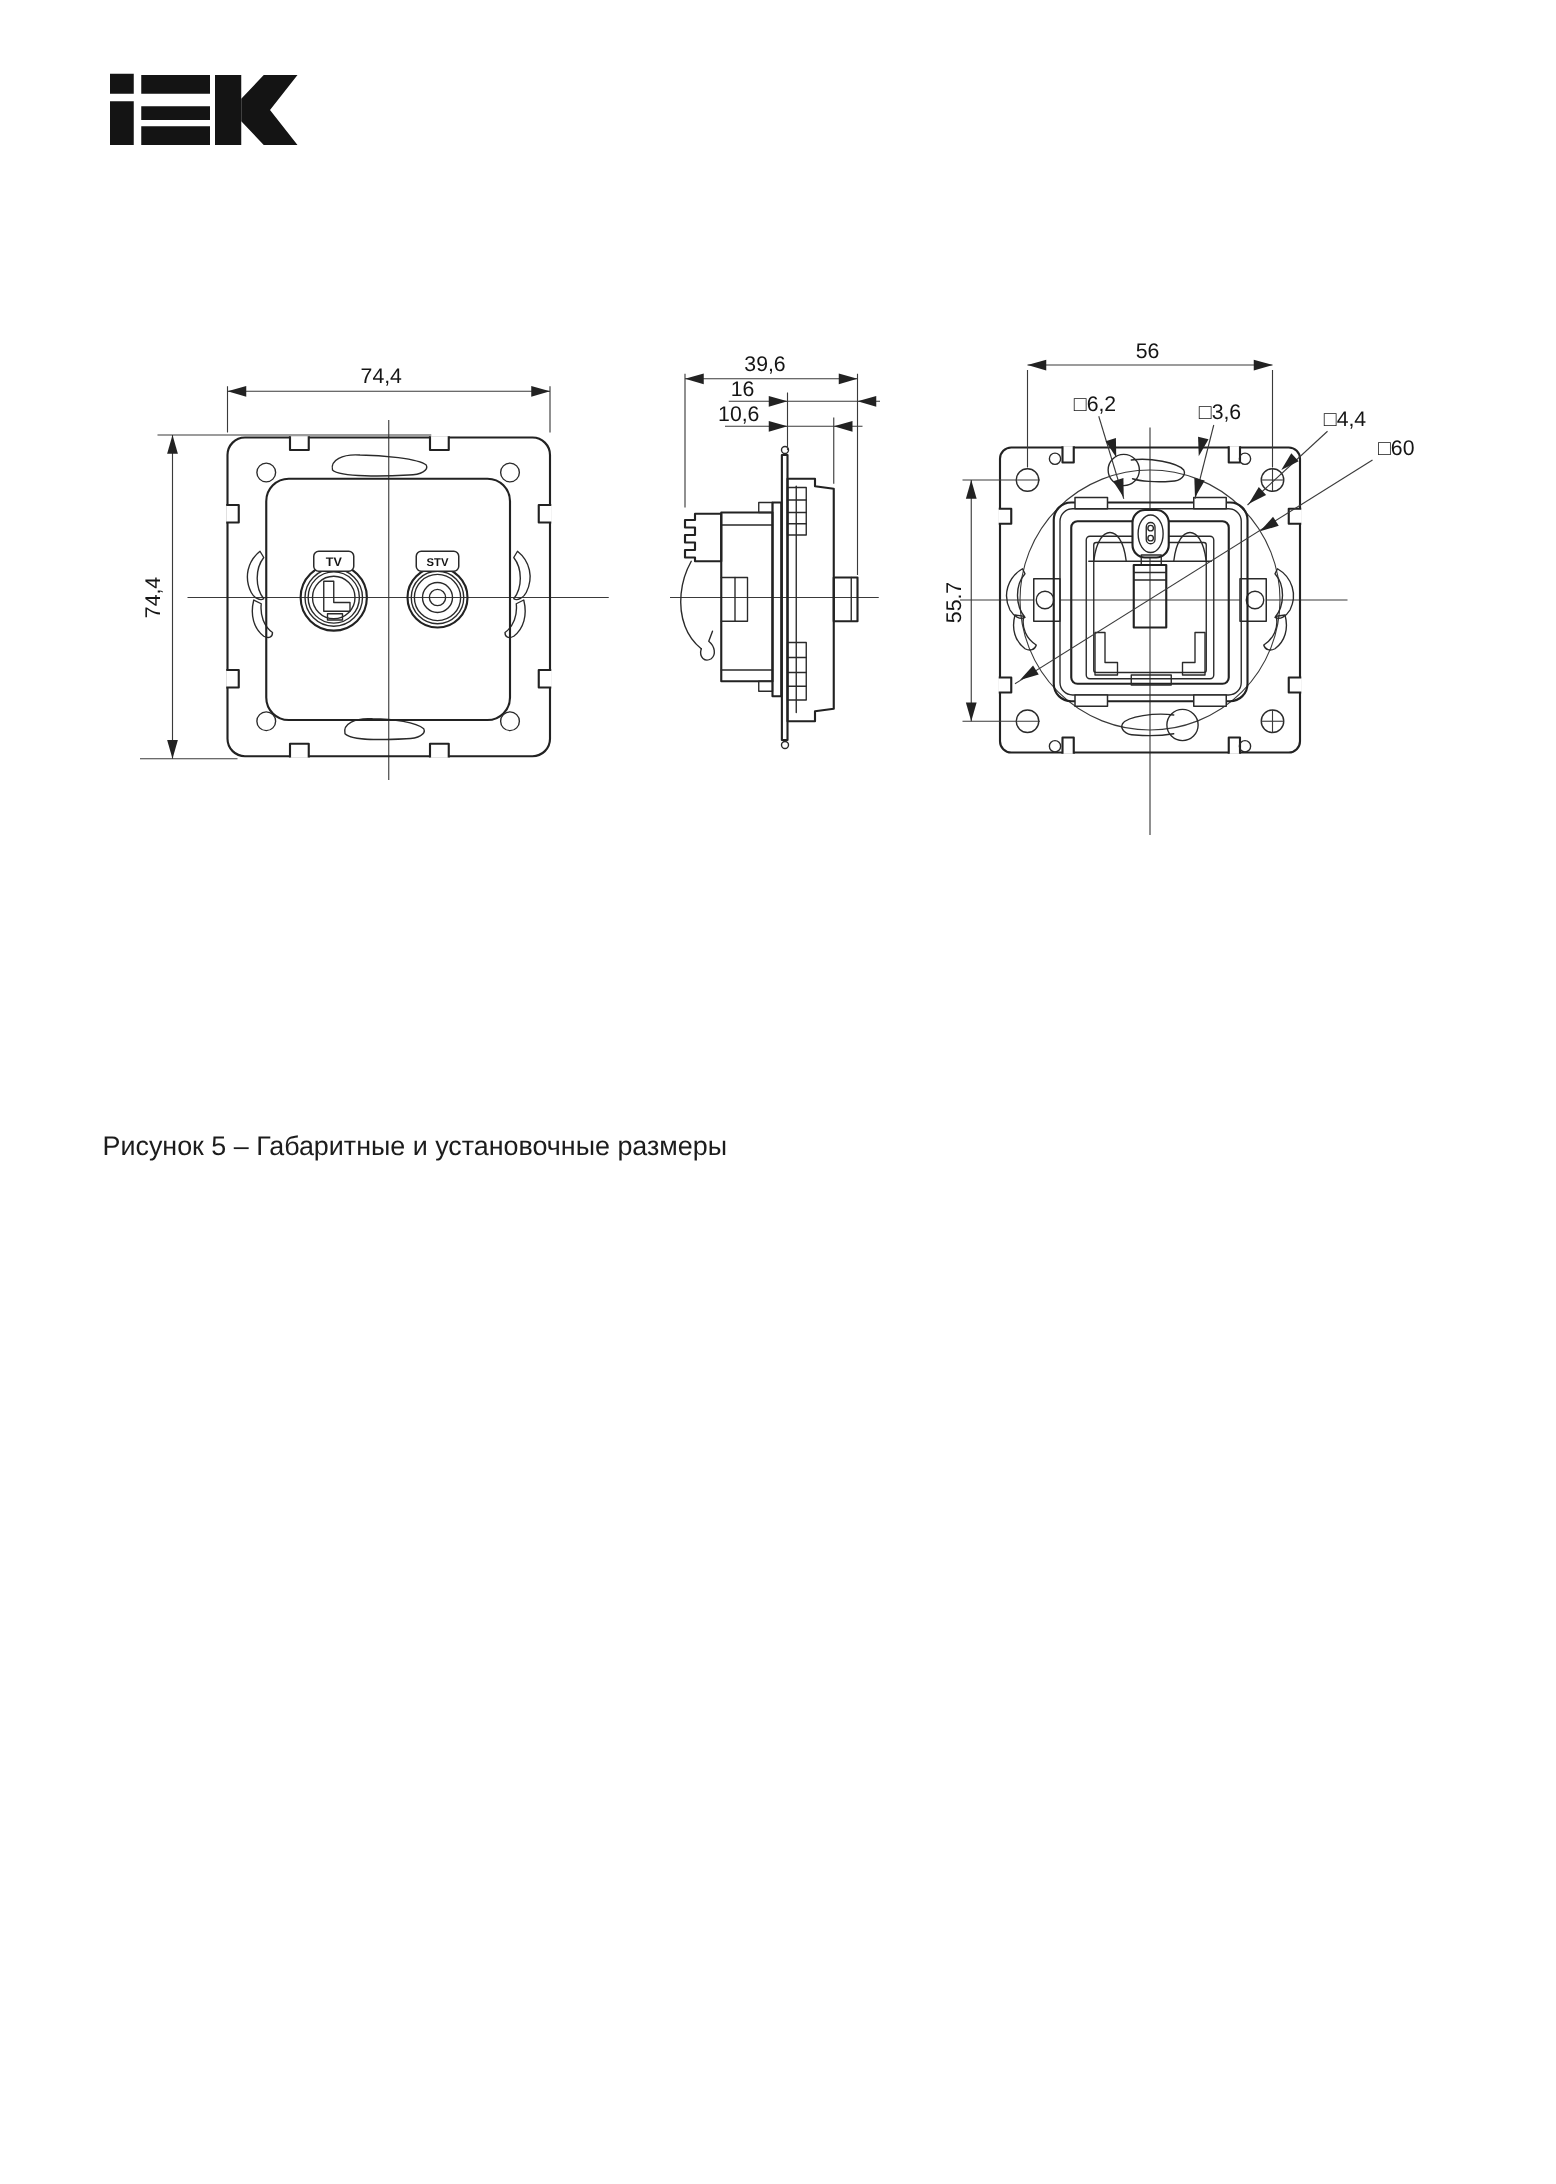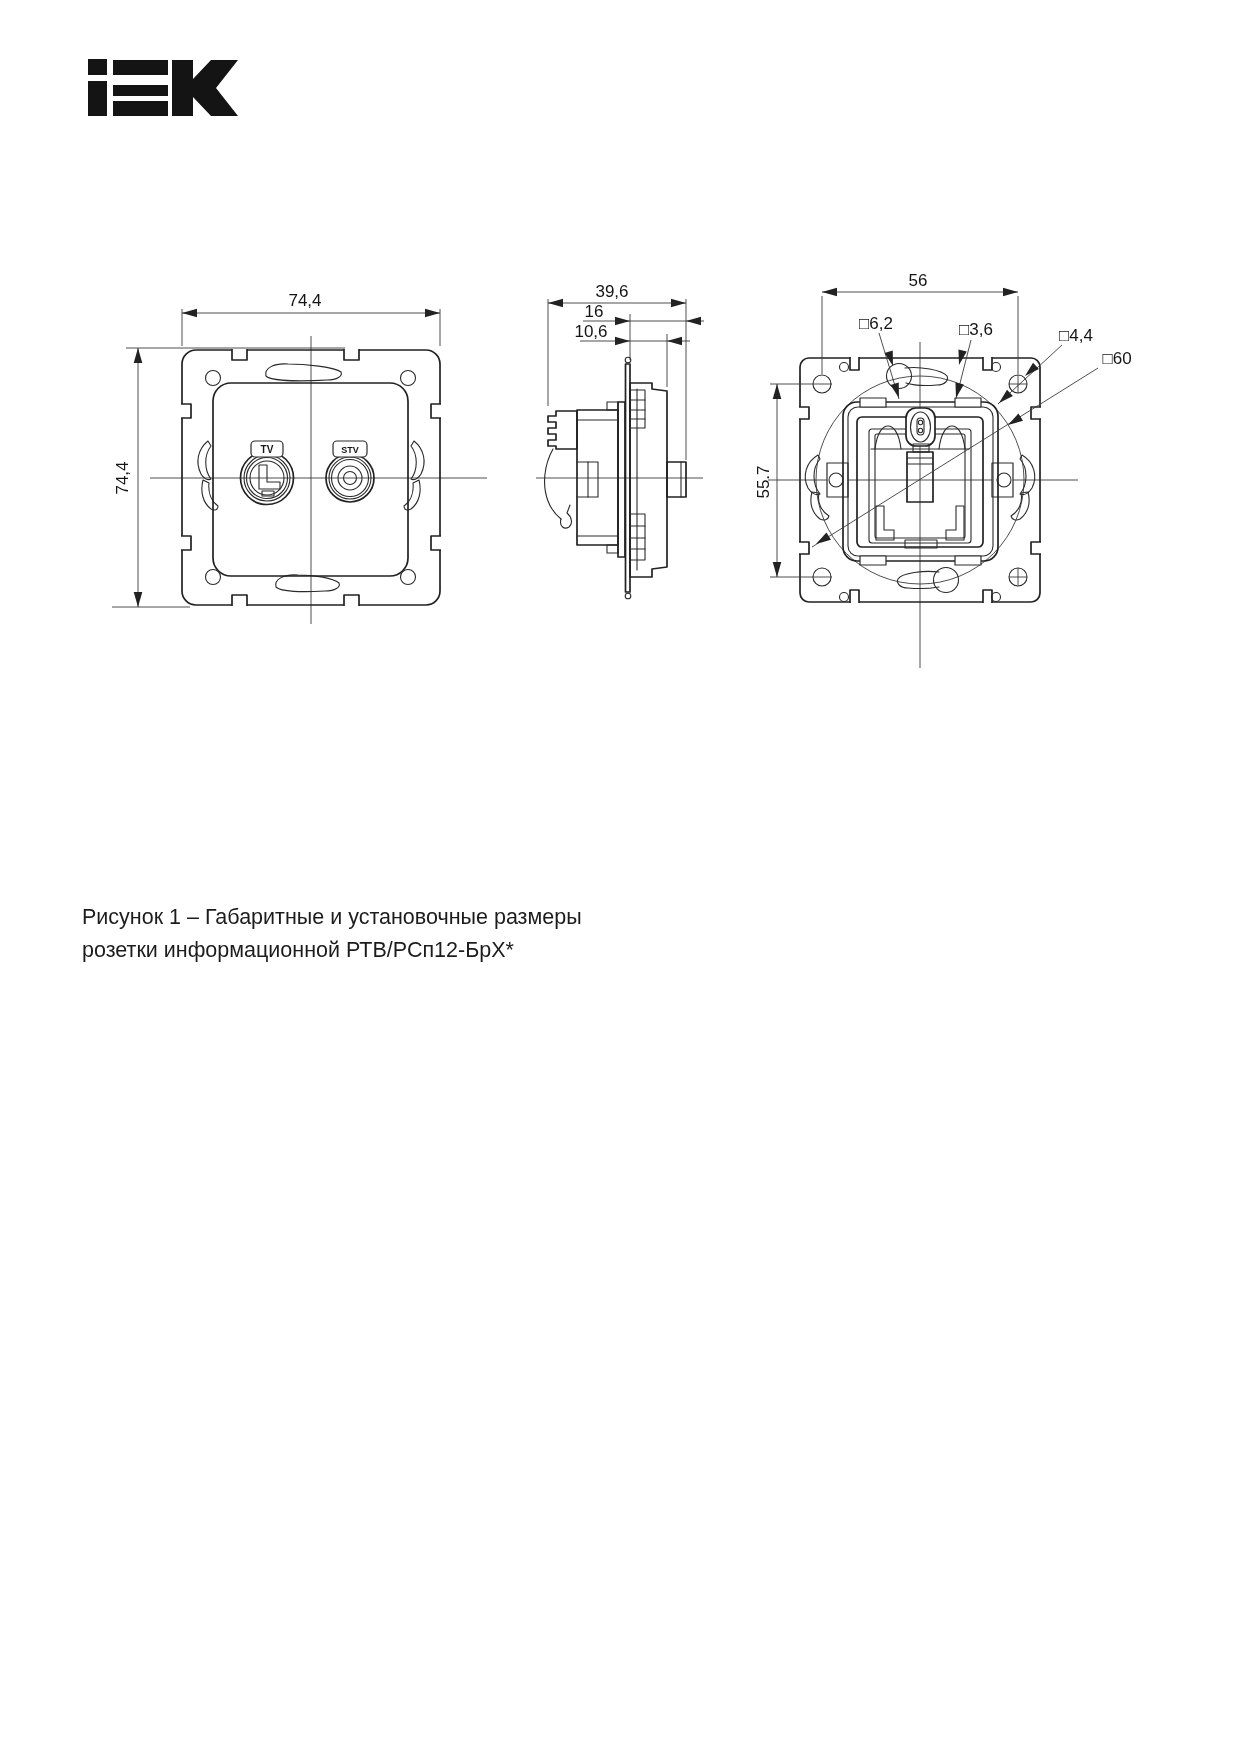--- a/index.html
+++ b/index.html
@@ -323,17 +323,16 @@
     <g>
       <line class="thin" x1="1098" y1="368" x2="812" y2="547"></line>
       <use xlink:href="#ah" href="#ah" class="ah" transform="translate(1008,425) rotate(148)"></use>
       <use xlink:href="#ah" href="#ah" class="ah" transform="translate(816,544) rotate(148)"></use>
       <text class="dim" x="1117" y="364" text-anchor="middle">□60</text>
     </g>
   </g>
 </svg>
 
 <div class="caption">
-  <div>Рисунок 1 – Габаритные и установочные размеры</div>
-  <div>розетки информационной РТВ/РСп12-БрХ*</div>
+  <div>Рисунок 5 – Габаритные и установочные размеры</div>
 </div>
 
 </div>
 
 </body></html>

